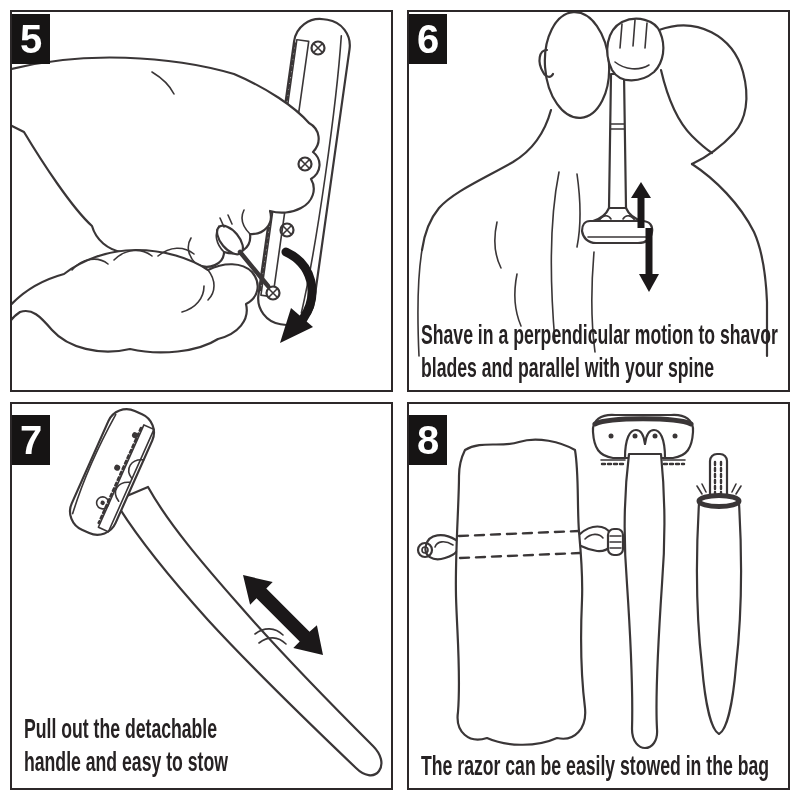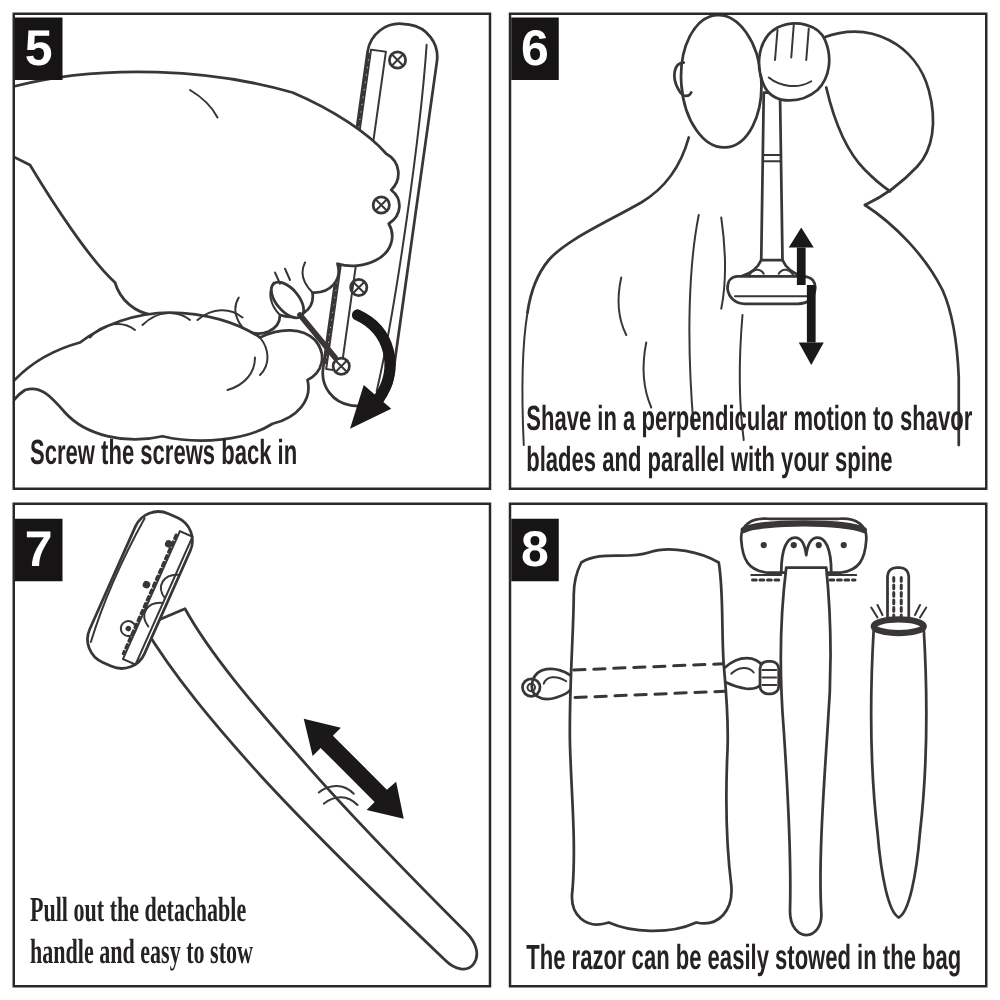--- a/index.html
+++ b/index.html
@@ -20,21 +20,21 @@
   .art .inkline{stroke:#1b1819;stroke-width:9;fill:none;}
   .art .dot{fill:#3a3637;stroke:none;}
   .art .thin{stroke-width:1.6;}
   .art .thick{stroke-width:5;}
   .art .dash{stroke-dasharray:3 3;stroke-width:2.4;}
   .art .dashbig{stroke-dasharray:9 7;stroke-width:2.4;}
   .caption{position:absolute;left:12px;bottom:12px;z-index:2;color:#262223;
            font-weight:bold;font-size:28px;line-height:33px;}
   .cap-line{display:block;white-space:nowrap;transform:scaleX(0.63);transform-origin:0 0;}
   #panel-6 .caption{bottom:6px;}
-  #panel-7 .caption{bottom:10px;font-family:Liberation Serif, serif;}
+  #panel-7 .caption{bottom:10px;}
   #panel-8 .caption{bottom:6px;}
 </style>
 </head>
 <body>
 
 <div class="panel" id="panel-5">
   <div class="badge">
     <span>5</span>
   </div>
   <svg class="art" viewBox="0 0 379 378" preserveAspectRatio="none">
@@ -88,24 +88,20 @@
     <g>
       <circle cx="261" cy="281" r="6.5" class="wfill"></circle>
         <path d="M 257,277 l 8,8 M 265,277 l -8,8" class="thin"></path>
     </g>
 
     <g>
       <path d="M 274,240 C 300,252 308,282 291,307" class="inkline"></path>
       <polygon points="268,331 301,315 279,296" class="ink"></polygon>
     </g>
   </svg>
-  <div class="caption">
-    <span class="cap-line">Screw the screws back in</span>
-    <span class="cap-line"></span>
-  </div>
 </div>
 
 <div class="panel" id="panel-6">
   <div class="badge">
     <span>6</span>
   </div>
   <svg class="art" viewBox="0 0 379 378" preserveAspectRatio="none">
 
     <ellipse cx="168" cy="53" rx="32" ry="53" transform="rotate(-4 168 53)" class="wfill"></ellipse>
     <path d="M 138,38 C 130,38 128,50 134,60 C 137,66 142,66 144,62"></path>

